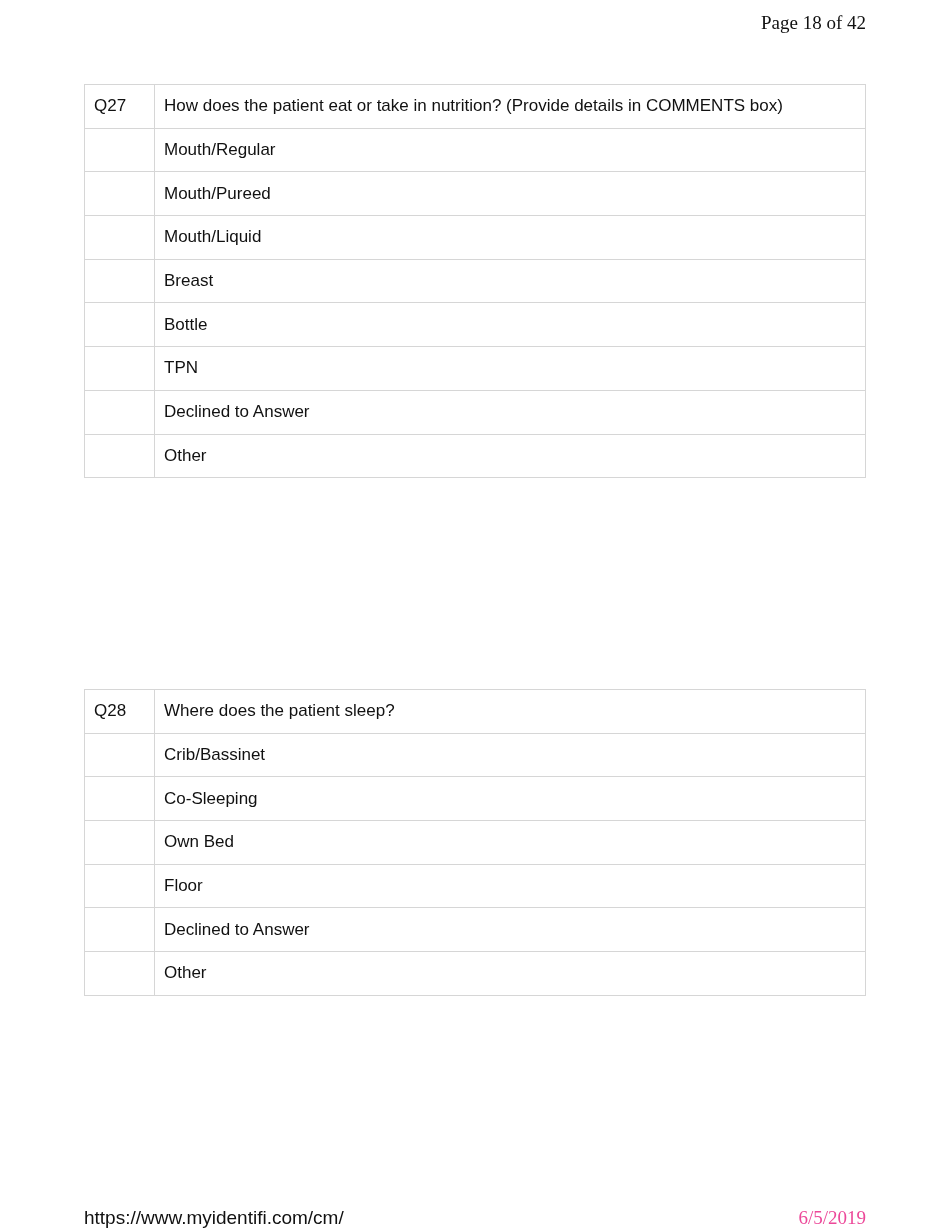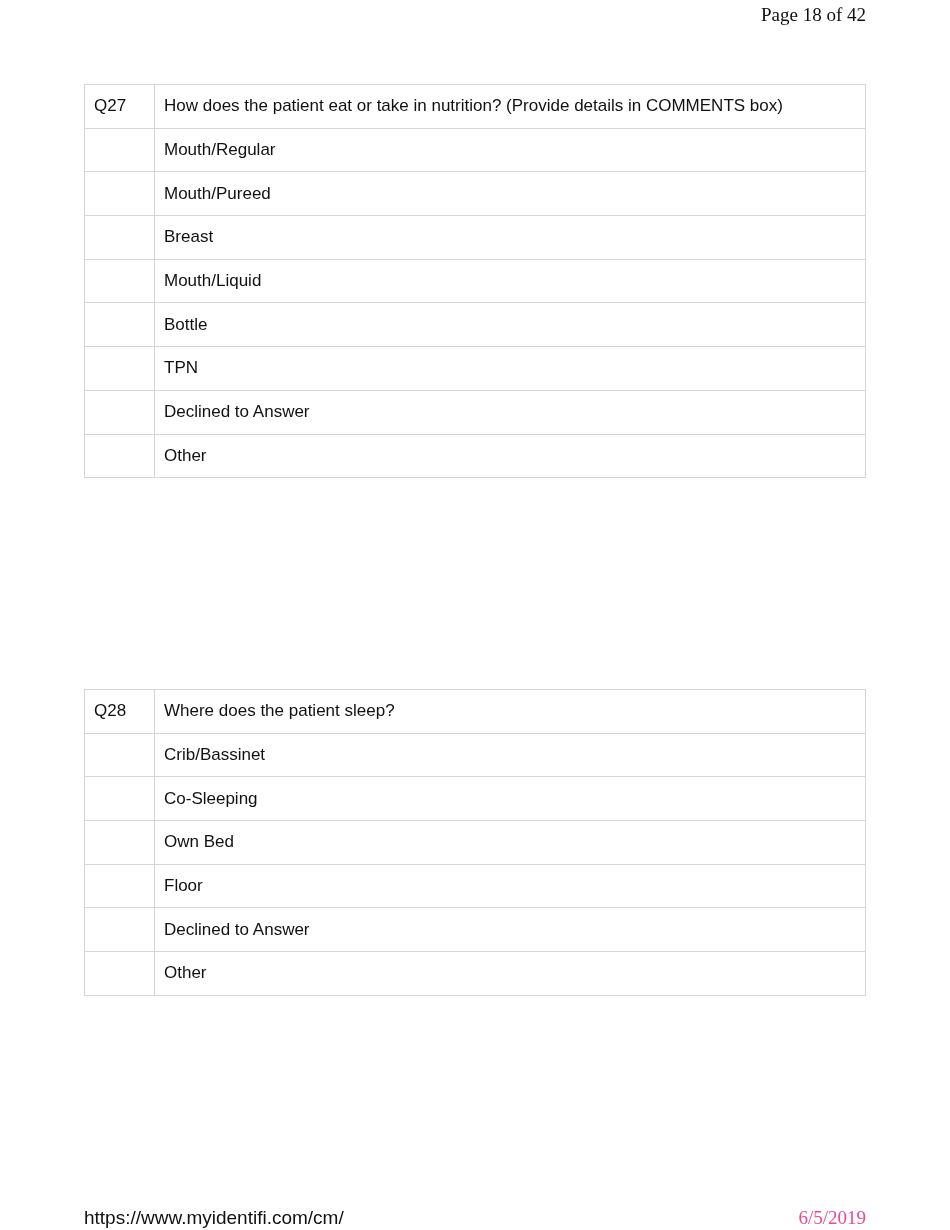--- a/index.html
+++ b/index.html
@@ -1,17 +1,17 @@
 <!DOCTYPE html>
 <html><head>
 <meta charset="utf-8">
 <style>
   html, body { margin:0; padding:0; background:#fff; }
   body { width:950px; height:1230px; position:relative; overflow:hidden; }
-  .pagenum { position:absolute; right:84px; top:4px; font-family:"Liberation Serif", serif; font-size:19px; color:#111; }
+  .pagenum { position:absolute; right:84px; top:12px; font-family:"Liberation Serif", serif; font-size:19px; color:#111; }
   .qtable { position:absolute; left:84px; width:782px; border-collapse:collapse; font-family:"Liberation Sans", sans-serif; font-size:17px; color:#111; }
   .qtable td { border:1px solid #d6d6d6; height:43.7px; padding:0 0 0 9px; vertical-align:middle; box-sizing:border-box; }
   .qtable td.num { width:70px; }
   .footer-url { position:absolute; left:84px; top:1207px; font-family:Liberation Sans, sans-serif; font-size:19px; color:#111; }
   .footer-date { position:absolute; right:84px; top:1207px; font-family:"Liberation Serif", serif; font-size:19px; color:#ec4899; }
 </style>
 </head>
 <body>
 
 <div class="pagenum">Page 18 of 42</div>
@@ -25,25 +25,25 @@
   <tr>
         <td class="num"></td>
         <td>Mouth/Regular</td>
       </tr>
   <tr>
         <td class="num"></td>
         <td>Mouth/Pureed</td>
       </tr>
   <tr>
         <td class="num"></td>
-        <td>Breast</td>
+        <td>Mouth/Liquid</td>
       </tr>
   <tr>
         <td class="num"></td>
-        <td>Mouth/Liquid</td>
+        <td>Breast</td>
       </tr>
   <tr>
         <td class="num"></td>
         <td>Bottle</td>
       </tr>
   <tr>
         <td class="num"></td>
         <td>TPN</td>
       </tr>
   <tr>

